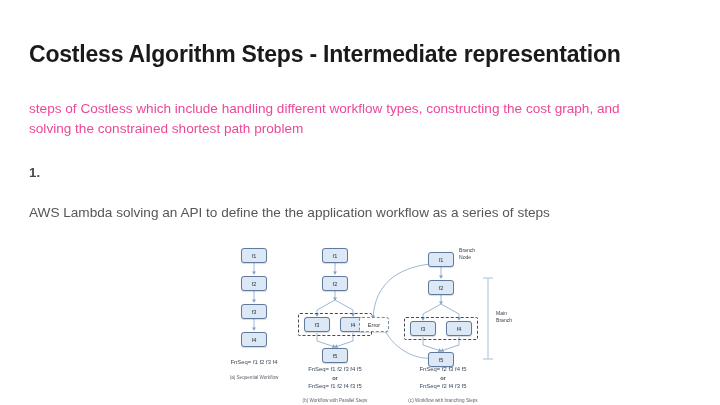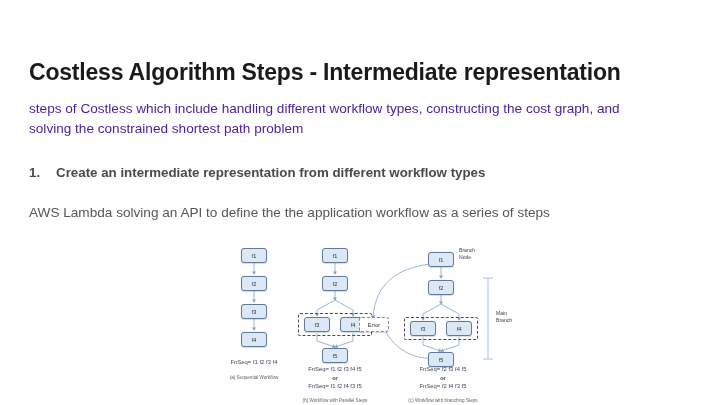--- a/index.html
+++ b/index.html
@@ -18,36 +18,36 @@
   .slide {
     position: absolute;
     inset: 0;
     background: #ffffff;
   }
 
   
   .title {
     position: absolute;
     left: 29px;
-    top: 59px;
+    top: 41px;
     width: 660px;
     font-size: 23px;
     font-weight: bold;
     letter-spacing: -0.2px;
     color: #1a1a1a;
     line-height: 1.15;
   }
   .lead {
     position: absolute;
     left: 29px;
     top: 99px;
     width: 634px;
     font-size: 13.6px;
     line-height: 1.45;
-    color: #4c1d95;
+    color: #ec4899;
     font-weight: 400;
   }
   .numlist {
     position: absolute;
     left: 29px;
     top: 165px;
     width: 640px;
     font-size: 13.3px;
     font-weight: bold;
     color: #4a4a4a;
@@ -143,21 +143,20 @@
 <body>
 
 <div class="slide">
 
   <div class="title">Costless Algorithm Steps - Intermediate representation</div>
 
   <div class="lead">steps of Costless which include handling different workflow types, constructing the cost graph, and solving the constrained shortest path problem</div>
 
   <div class="numlist">
     <span class="num">1.</span>
-    <span>Create an intermediate representation from different workflow types</span>
   </div>
 
   <div class="subtext">AWS Lambda solving an API to define the the application workflow as a series of steps</div>
 
   <div class="figure">
     <div class="fig-canvas">
 
       <svg class="fig-svg" viewBox="0 0 300 168">
         <defs>
           <marker id="ah" markerWidth="5" markerHeight="5" refX="2.6" refY="2" orient="auto">

